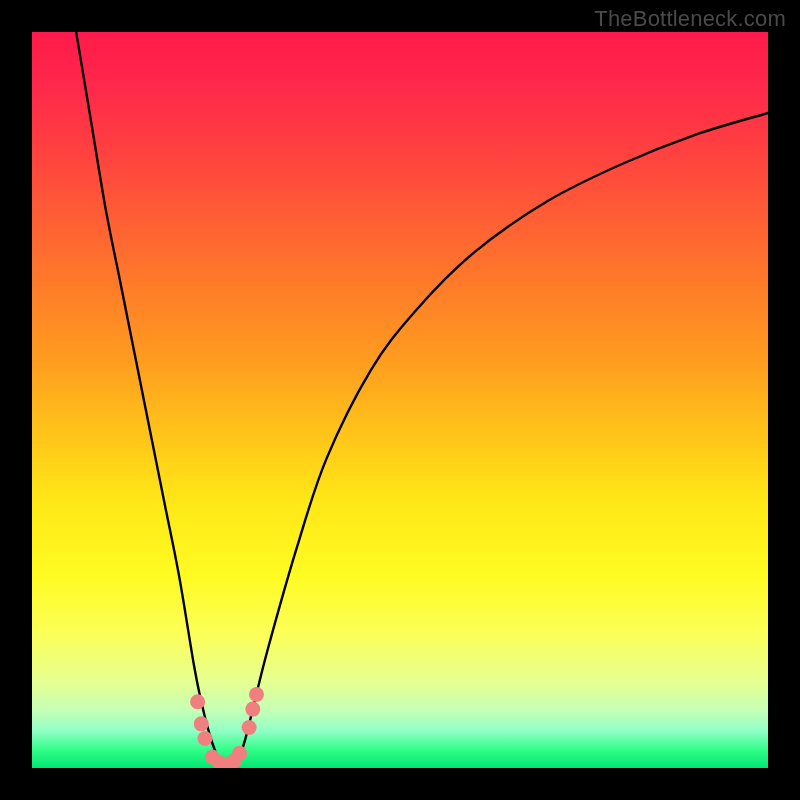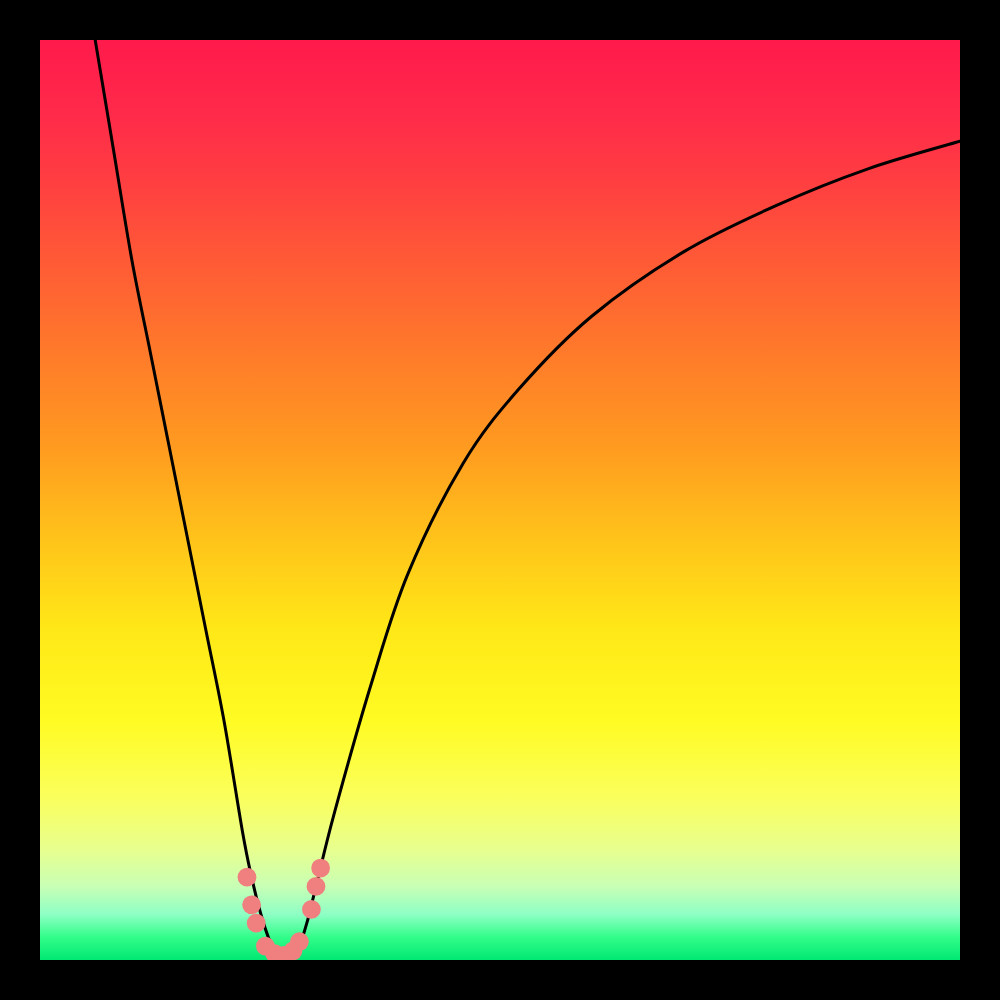--- a/index.html
+++ b/index.html
@@ -59,20 +59,21 @@
     top: 0;
     left: 0;
     width: 736px;
     height: 736px;
   }
 </style>
 </head>
 <body>
 
 <div class="frame">
+  <div class="watermark">TheBottleneck.com</div>
   <div class="plot">
     <svg class="curve" viewBox="0 0 736 736" preserveAspectRatio="none">
       <path id="curve-path" fill="none" stroke-width="2.4" stroke-linecap="round" stroke-linejoin="round" d="M 44.16 0 C 46.61333333333333 14.720000000000008, 53.973333333333336 58.88000000000005, 58.88 88.32000000000005 C 63.78666666666667 117.76000000000005, 68.69333333333334 149.65333333333334, 73.60000000000001 176.64 C 78.50666666666667 203.62666666666664, 83.41333333333333 225.70666666666662, 88.32 250.23999999999995 C 93.22666666666666 274.7733333333333, 98.13333333333334 299.3066666666666, 103.04 323.84 C 107.94666666666667 348.37333333333333, 112.85333333333334 372.90666666666664, 117.76 397.44 C 122.66666666666667 421.97333333333336, 127.57333333333332 446.50666666666666, 132.48 471.04 C 137.38666666666666 495.5733333333334, 142.29333333333335 517.6533333333333, 147.20000000000002 544.64 C 152.10666666666668 571.6266666666667, 158.23999999999998 612.1066666666667, 161.92 632.96 C 165.6 653.8133333333334, 166.82666666666665 658.72, 169.28 669.76 C 171.73333333333335 680.8, 174.18666666666667 690.6133333333333, 176.64 699.2 C 179.0933333333333 707.7866666666667, 181.54666666666665 715.1466666666666, 184 721.28 C 186.45333333333335 727.4133333333333, 188.90666666666667 733.5466666666666, 191.36 736 C 193.81333333333336 738.4533333333334, 196.2666666666667 737.2266666666667, 198.72000000000003 736 C 201.17333333333335 734.7733333333333, 203.6266666666667 733.5466666666666, 206.08 728.64 C 208.53333333333333 723.7333333333333, 210.98666666666668 715.1466666666666, 213.44 706.56 C 215.89333333333332 697.9733333333332, 217.11999999999998 691.84, 220.79999999999998 677.12 C 224.48 662.4, 228.16000000000003 645.2266666666667, 235.52 618.24 C 242.88 591.2533333333333, 255.14666666666665 547.0933333333334, 264.96 515.2 C 274.7733333333333 483.30666666666673, 282.1333333333334 456.32, 294.40000000000003 426.88 C 306.6666666666667 397.44, 323.84000000000003 363.09333333333325, 338.56 338.55999999999995 C 353.28 314.02666666666664, 365.5466666666667 299.3066666666667, 382.72 279.68 C 399.8933333333334 260.05333333333334, 419.52 239.20000000000007, 441.59999999999997 220.80000000000007 C 463.67999999999995 202.40000000000006, 490.6666666666666 183.99999999999997, 515.1999999999999 169.27999999999997 C 539.7333333333332 154.55999999999997, 564.2666666666668 143.52, 588.8000000000001 132.48000000000002 C 613.3333333333334 121.44000000000001, 637.8666666666667 111.62666666666662, 662.4 103.03999999999996 C 686.9333333333333 94.4533333333333, 723.7333333333333 84.64000000000003, 736 80.96000000000004" stroke="#000000"></path>
       <g id="markers">
           <circle cx="165.6" cy="669.76" r="7.5" fill="#f08080"></circle>
           <circle cx="169.28" cy="691.84" r="7.5" fill="#f08080"></circle>
           <circle cx="172.95999999999998" cy="706.56" r="7.5" fill="#f08080"></circle>
           <circle cx="180.32" cy="724.96" r="7.5" fill="#f08080"></circle>
           <circle cx="187.68" cy="730.848" r="7.5" fill="#f08080"></circle>
           <circle cx="195.04000000000002" cy="732.32" r="7.5" fill="#f08080"></circle>

